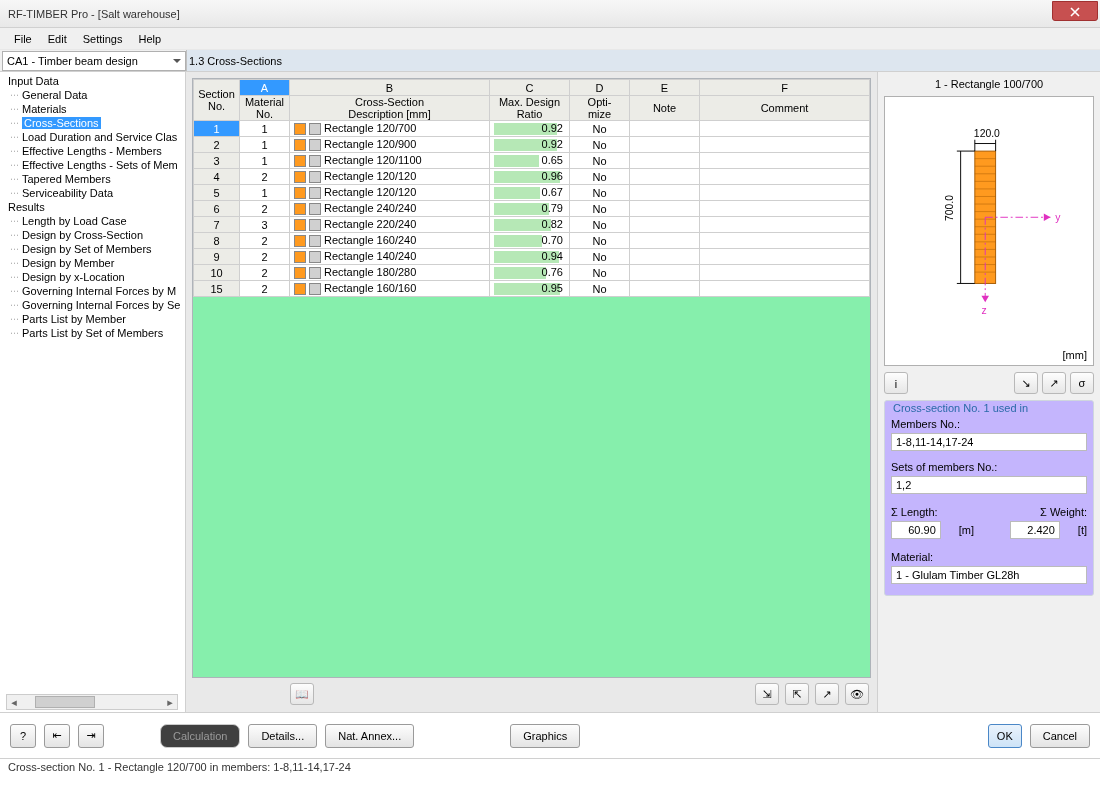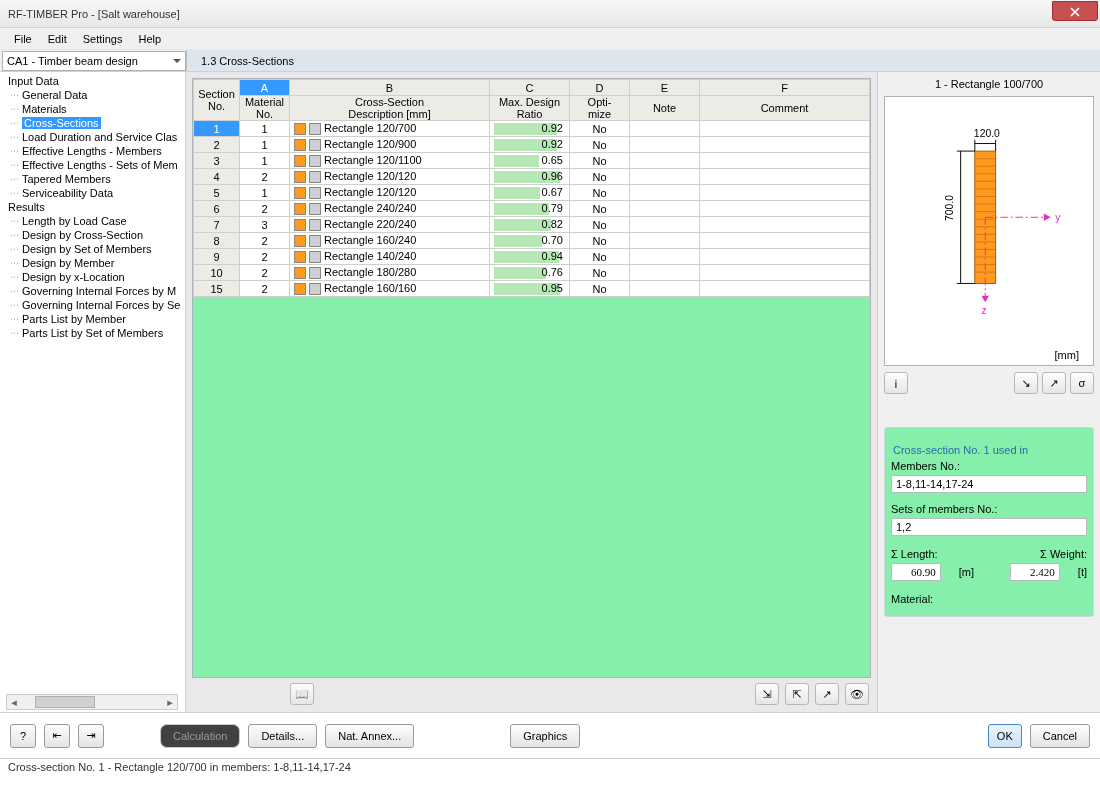--- a/index.html
+++ b/index.html
@@ -9,21 +9,21 @@
 .title-bar .title-text { color: #333; }
 .title-bar .close-btn { position: absolute; right: 2px; top: 1px; width: 46px; height: 20px; background: #c75050; border: 1px solid #a03030; border-radius: 0 0 3px 3px; color: #fff; text-align: center; line-height: 18px; cursor: pointer; }
 .title-bar .close-btn svg { vertical-align: middle; }
 
 .menu-bar { height: 22px; background: #f0f0f0; display: flex; align-items: center; padding: 0 6px; border-bottom: 1px solid #e8e8e8; }
 .menu-bar span { padding: 2px 8px; cursor: pointer; }
 
 .toolbar-row { height: 22px; background: #f0f0f0; display: flex; align-items: center; border-bottom: 1px solid #d0d0d0; }
 .case-select { width: 184px; height: 20px; margin-left: 2px; background: #fff; border: 1px solid #b0b0b0; position: relative; padding: 0 16px 0 4px; line-height: 18px; cursor: pointer; }
 .case-select::after { content:""; position:absolute; right:4px; top:7px; border:4px solid transparent; border-top-color:#555; }
-.panel-title { flex: 1; background: #dde6ef; height: 100%; line-height: 22px; padding-left: 14px; border-left: 1px solid #c0c0c0; }
+.panel-title { flex: 1; background: #dde6ef; height: 100%; line-height: 22px; padding-left: 2px; border-left: 1px solid #c0c0c0; }
 
 .main { display: flex; height: 640px; }
 .sidebar { width: 186px; background: #fff; border-right: 1px solid #d0d0d0; overflow: hidden; }
 .tree { padding: 2px 0; }
 .tree .node { padding: 1px 0 1px 8px; white-space: nowrap; overflow: hidden; cursor: pointer; }
 .tree .subnode { padding-left: 22px; position: relative; }
 .tree .subnode::before { content:"⋯"; position:absolute; left:10px; color:#999; font-size:9px; top:2px;}
 .tree .subnode.selected span { background: #3399ff; color: #fff; padding: 0 2px; }
 .sidebar-scroll { position:absolute; bottom: 76px; left: 6px; width: 172px; height: 16px; border:1px solid #ccc; background:#f0f0f0; display:flex; align-items:center;}
 .sidebar-scroll .thumb { width: 60px; height: 12px; background:#d0d0d0; margin-left: 14px; border:1px solid #b0b0b0;}
@@ -47,30 +47,30 @@
 .sw-orange { background:#ff9a1f; }
 .sw-gray { background:#d0d0d0; }
 
 .center-tools { height: 28px; display:flex; align-items:center; gap:6px; padding:4px 2px 0; }
 .center-tools .spacer { flex:1; }
 .tool-btn { width:24px; height:22px; border:1px solid #b8b8b8; border-radius:3px; background:linear-gradient(#fdfdfd,#e6e6e6); cursor:pointer; display:flex; align-items:center; justify-content:center; font-size:12px; }
 
 .right { width: 222px; background:#f0f0f0; padding:6px; display:flex; flex-direction:column; gap:6px; }
 .preview-title { text-align:center; }
 .preview { height: 270px; background:#fff; border:1px solid #b0b0b0; position:relative; }
-.preview .unit { position:absolute; right:14px; bottom:4px; }
+.preview .unit { position:absolute; right:6px; bottom:4px; }
 .preview svg { width:100%; height:calc(100% - 18px);}
 .preview-tools { display:flex; gap:4px; }
 .preview-tools .spacer{flex:1;}
-.info-group { border:1px solid #cfd6de; border-radius:3px; background:#86efac; padding:18px 6px 8px;margin-top:27px; }
+.info-group { border:1px solid #cfd6de; border-radius:3px; background:#c4b5fd; padding:3px 6px 8px; }
 .info-group .grp-title { color:#2a6aa8; margin:-2px 0 4px 2px; }
 .field-row { margin: 3px 0; }
 .field-box { background:#fff; border:1px solid #bbb; padding:2px 4px; }
 .inline-fields { display:flex; gap:18px; align-items:center;}
-.inline-fields .val { display:inline-block; width:60px; background:#fff; border:1px solid #bbb; text-align:right; padding:2px 4px;font-family:Liberation Serif, serif;}
+.inline-fields .val { display:inline-block; width:60px; background:#fff; border:1px solid #bbb; text-align:right; padding:2px 4px;}
 
 .bottom-bar { height: 46px; border-top:1px solid #d0d0d0; display:flex; align-items:center; padding:0 10px; gap:8px;}
 .btn { height:24px; padding:0 12px; border:1px solid #9a9a9a; border-radius:3px; background:linear-gradient(#fdfdfd,#e4e4e4); cursor:pointer; }
 .btn.primary { border-color:#4a87c7; background:linear-gradient(#eaf3fc,#cde3f7); padding:0 8px;}
 .btn.disabled { color:#999; border-color:#ccc; background:#404040; cursor:default;border-radius:7px;}
 .small-btn { width:26px; height:24px; border:1px solid #9a9a9a; border-radius:3px; background:linear-gradient(#fdfdfd,#e4e4e4); cursor:pointer; display:flex; align-items:center; justify-content:center;}
 .bottom-bar .spacer{flex:1;}
 
 .status-bar { height:20px; border-top:1px solid #d0d0d0; padding:2px 8px; color:#333; }
 
@@ -382,20 +382,21 @@
         <span style="margin-left:auto">Σ Weight:</span>
       </div>
       <div class="field-row inline-fields">
         <span class="val">60.90</span>
           <span>[m]</span>
         <span style="margin-left:auto"></span>
         <span class="val">2.420</span>
           <span>[t]</span>
       </div>
       <div class="field-row" style="margin-top:12px">Material:</div>
+      <div class="field-row field-box">1 - Glulam Timber GL28h</div>
     </div>
   </div>
 </div>
 
 <div class="sidebar-scroll">
   <span class="arr">◂</span>
   <span class="thumb"></span>
   <span class="arr" style="margin-left:auto">▸</span>
 </div>
 

